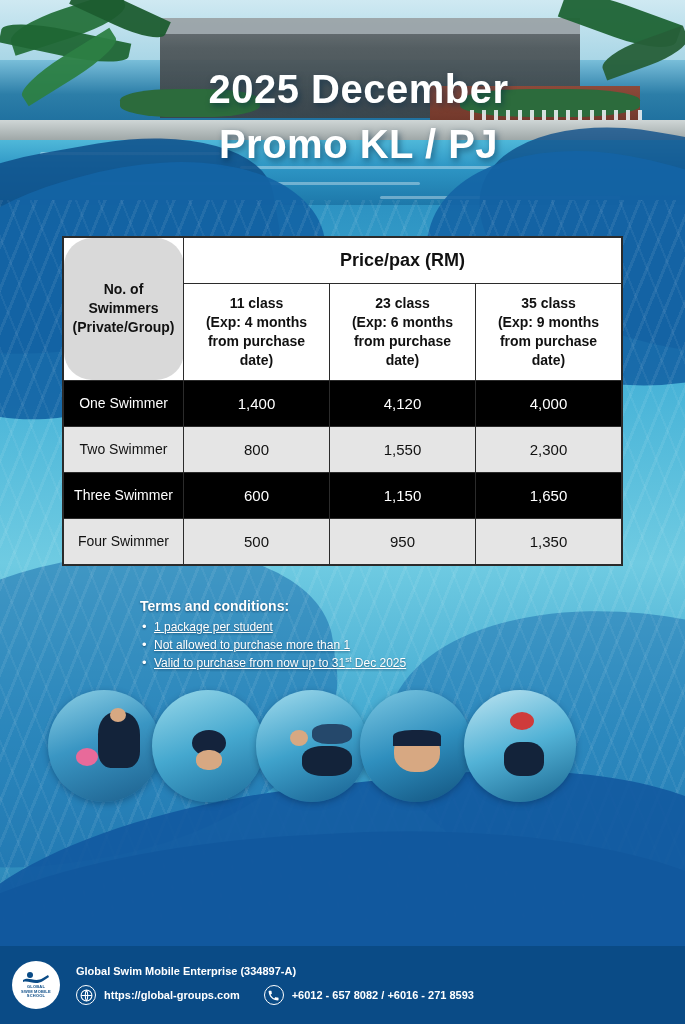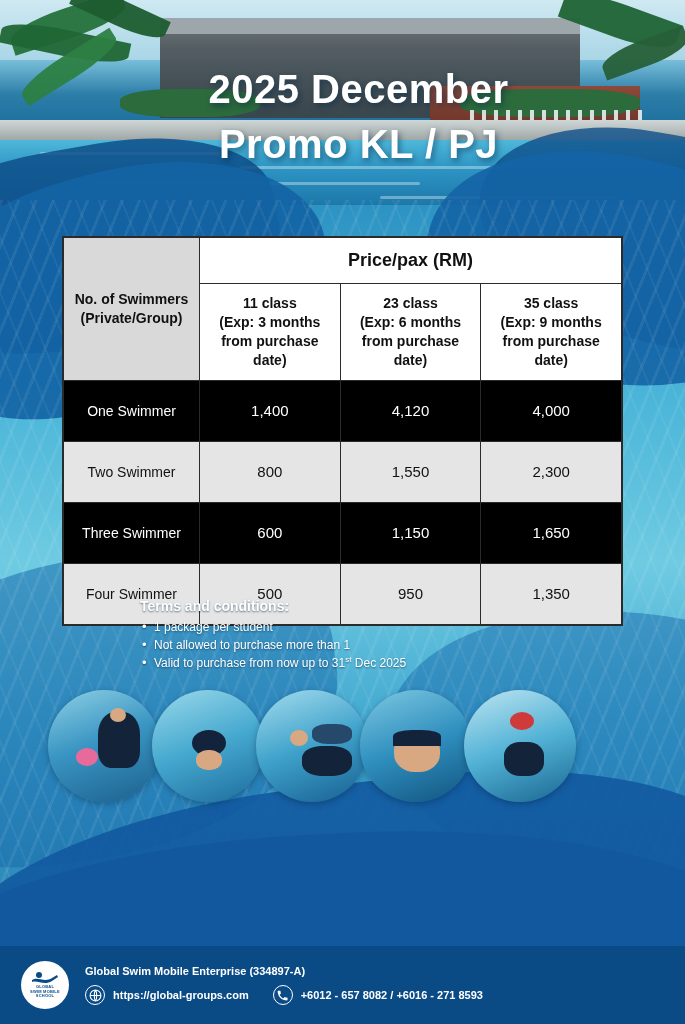--- a/index.html
+++ b/index.html
@@ -193,35 +193,36 @@
     color:#111;
     font-size:18px;
     font-weight:bold;
     padding:12px 0;
   }
   .th-swimmers{
     background:#d9d9d9;
     color:#111;
     font-size:14px;
     font-weight:bold;
-    width:136px;
+    width:120px;
     padding:10px 6px;
     line-height:1.35;
+    border-radius:28px;
   }
   .th-class{
     background:#ffffff;
     color:#111;
     font-size:14px;
     font-weight:bold;
     padding:10px 10px;
     line-height:1.35;
   }
   .row-label{
     font-size:14px;
-    padding:22px 4px;
+    padding:14px 4px;
     font-weight:normal;
   }
   .row-val{
     font-size:15px;
     padding:14px 4px;
   }
   tr.dark td{ background:#000000; color:#ffffff; }
   tr.light td{ background:#e5e5e5; color:#111111; }
 
   
@@ -240,20 +241,21 @@
   }
   .terms ul{
     list-style:none;
   }
   .terms li{
     font-size:12px;
     line-height:1.52;
     padding-left:14px;
     position:relative;
     text-shadow:0 1px 2px rgba(0,40,70,.6);
+    text-decoration:underline;
   }
   .terms li:before{
     content:"\2022";
     position:absolute;
     left:2px;
     top:-1px;
     font-size:13px;
   }
   .terms sup{ font-size:8px; vertical-align:super; }
 
@@ -292,21 +294,21 @@
 
   
   .footer{
     position:absolute;
     bottom:0; left:0;
     width:685px; height:78px;
     background:#0a4b86;
     z-index:9;
     display:flex;
     align-items:center;
-    padding-left:21px;
+    padding-left:12px;
   }
   .logo-circle{
     width:48px; height:48px;
     border-radius:50%;
     background:#ffffff;
     display:flex;
     flex-direction:column;
     align-items:center;
     justify-content:center;
     flex:0 0 auto;
@@ -395,21 +397,21 @@
           <tr>
         <th class="th-swimmers" rowspan="2">
           <div>No. of Swimmers</div>
           <div>(Private/Group)</div>
         </th>
         <th class="th-price" colspan="3">Price/pax (RM)</th>
       </tr>
       <tr>
         <th class="th-class">
           <div>11 class</div>
-          <div>(Exp: 3 months</div>
+          <div>(Exp: 4 months</div>
           <div>from purchase</div>
           <div>date)</div>
         </th>
         <th class="th-class">
           <div>23 class</div>
           <div>(Exp: 6 months</div>
           <div>from purchase</div>
           <div>date)</div>
         </th>
         <th class="th-class">

